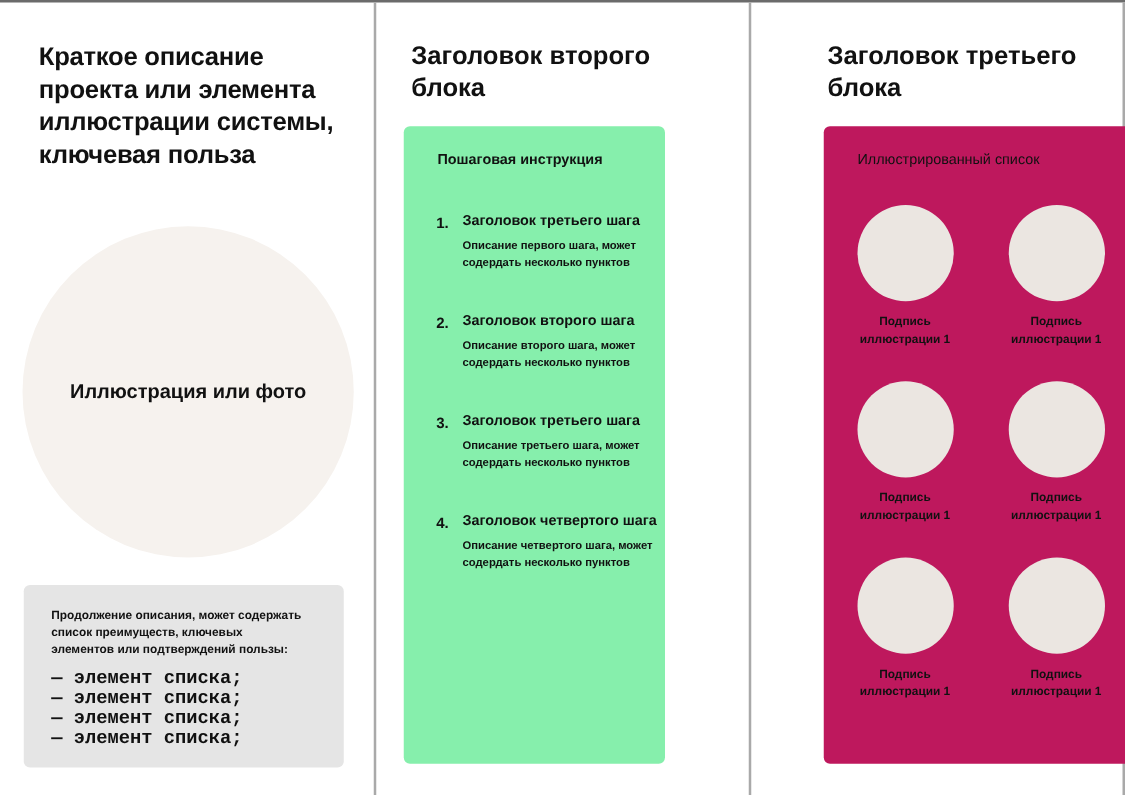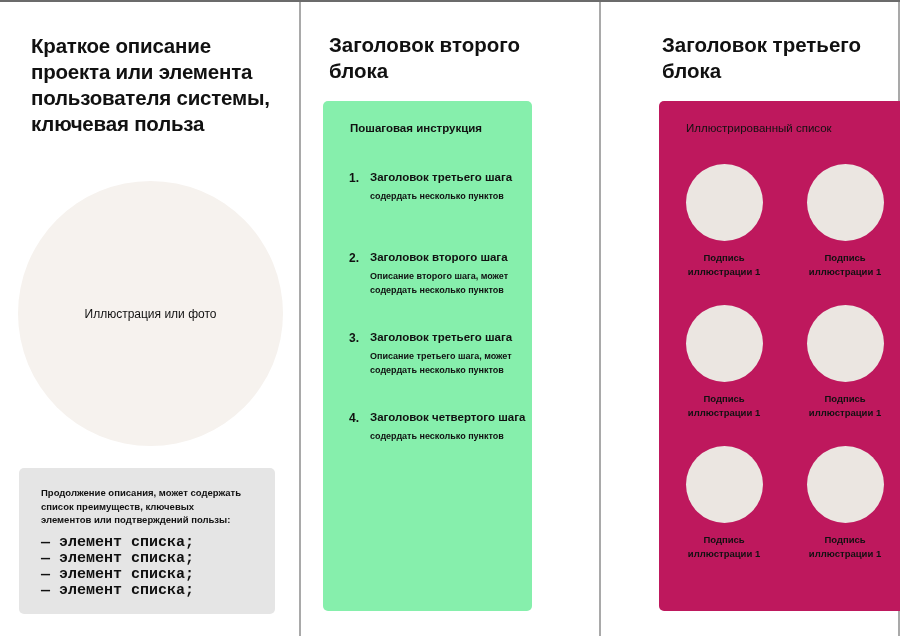--- a/index.html
+++ b/index.html
@@ -7,21 +7,21 @@
   body { font-family: "Liberation Sans", "DejaVu Sans", sans-serif; color: #111; position: relative; }
   .topbar { position: absolute; left: 0; top: 0; width: 900px; height: 2px; background: #6b6b6b; }
   .divider { position: absolute; top: 2px; width: 2px; height: 634px; background: #a9a9a9; }
   .panel { position: absolute; top: 2px; height: 634px; }
   .p1 { left: 0; width: 299px; }
   .p2 { left: 301px; width: 298px; padding-left: 20px; }
   .p3 { left: 636px; width: 297px; }
 
   .h1 { position: absolute; left: 31px; top: 31px; font-size: 20.5px; font-weight: bold; line-height: 26px; letter-spacing: -0.2px; }
   .big-circle { position: absolute; left: 18px; top: 179px; width: 265px; height: 265px; border-radius: 50%; background: #f6f2ee; display: flex; align-items: center; justify-content: center; }
-  .big-circle span { font-size: 12px; }
+  .big-circle span { font-size: 16px; font-weight: bold; }
   .card1 { position: absolute; left: 19px; top: 466px; width: 256px; height: 146px; background: #e5e5e5; border-radius: 5px; padding: 18px 0 0 22px; }
   .card1 .intro { font-size: 9.5px; font-weight: bold; line-height: 13.5px; }
   .card1 ul { list-style: none; margin-top: 8px; }
   .card1 li { font-size: 15px; font-weight: bold; line-height: 16px; font-family: Liberation Mono, monospace; }
 
   .h2 { position: absolute; left: 28px; top: 30px; font-size: 20.5px; font-weight: bold; line-height: 26px; }
   .card2 { position: absolute; left: 22px; top: 99px; width: 209px; height: 510px; background: #86efac; border-radius: 5px; }
   .card-title { position: absolute; left: 27px; top: 21px; font-size: 11.5px; font-weight: bold; }
   .step { position: absolute; left: 26px; width: 220px; }
   .step .num { position: absolute; left: 0; top: 0; font-size: 12px; font-weight: bold; }
@@ -39,21 +39,21 @@
 
 <div class="topbar"></div>
 <div class="divider" style="left:299px"></div>
 <div class="divider" style="left:599px"></div>
 <div class="divider" style="left:898px"></div>
 
 <section class="panel p1">
   <h1 class="h1">
     <div>Краткое описание</div>
     <div>проекта или элемента</div>
-    <div>пользователя системы,</div>
+    <div>иллюстрации системы,</div>
     <div>ключевая польза</div>
   </h1>
   <div class="big-circle">
     <span>Иллюстрация или фото</span>
   </div>
   <div class="card1">
     <div class="intro">
       <div>Продолжение описания, может содержать</div>
       <div>список преимуществ, ключевых</div>
       <div>элементов или подтверждений пользы:</div>
@@ -71,20 +71,21 @@
   <h2 class="h2">
     <div>Заголовок второго</div>
     <div>блока</div>
   </h2>
   <div class="card2">
     <div class="card-title">Пошаговая инструкция</div>
     <div class="step" style="top:70px">
       <span class="num">1.</span>
       <span class="t">Заголовок третьего шага</span>
       <div class="d">
+        <div>Описание первого шага, может</div>
         <div>содердать несколько пунктов</div>
       </div>
     </div>
     <div class="step" style="top:150px">
       <span class="num">2.</span>
       <span class="t">Заголовок второго шага</span>
       <div class="d">
         <div>Описание второго шага, может</div>
         <div>содердать несколько пунктов</div>
       </div>
@@ -94,20 +95,21 @@
       <span class="t">Заголовок третьего шага</span>
       <div class="d">
         <div>Описание третьего шага, может</div>
         <div>содердать несколько пунктов</div>
       </div>
     </div>
     <div class="step" style="top:310px">
       <span class="num">4.</span>
       <span class="t">Заголовок четвертого шага</span>
       <div class="d">
+        <div>Описание четвертого шага, может</div>
         <div>содердать несколько пунктов</div>
       </div>
     </div>
   </div>
 </section>
 
 <section class="panel p3">
   <h2 class="h2" style="left:26px">
     <div>Заголовок третьего</div>
     <div>блока</div>

